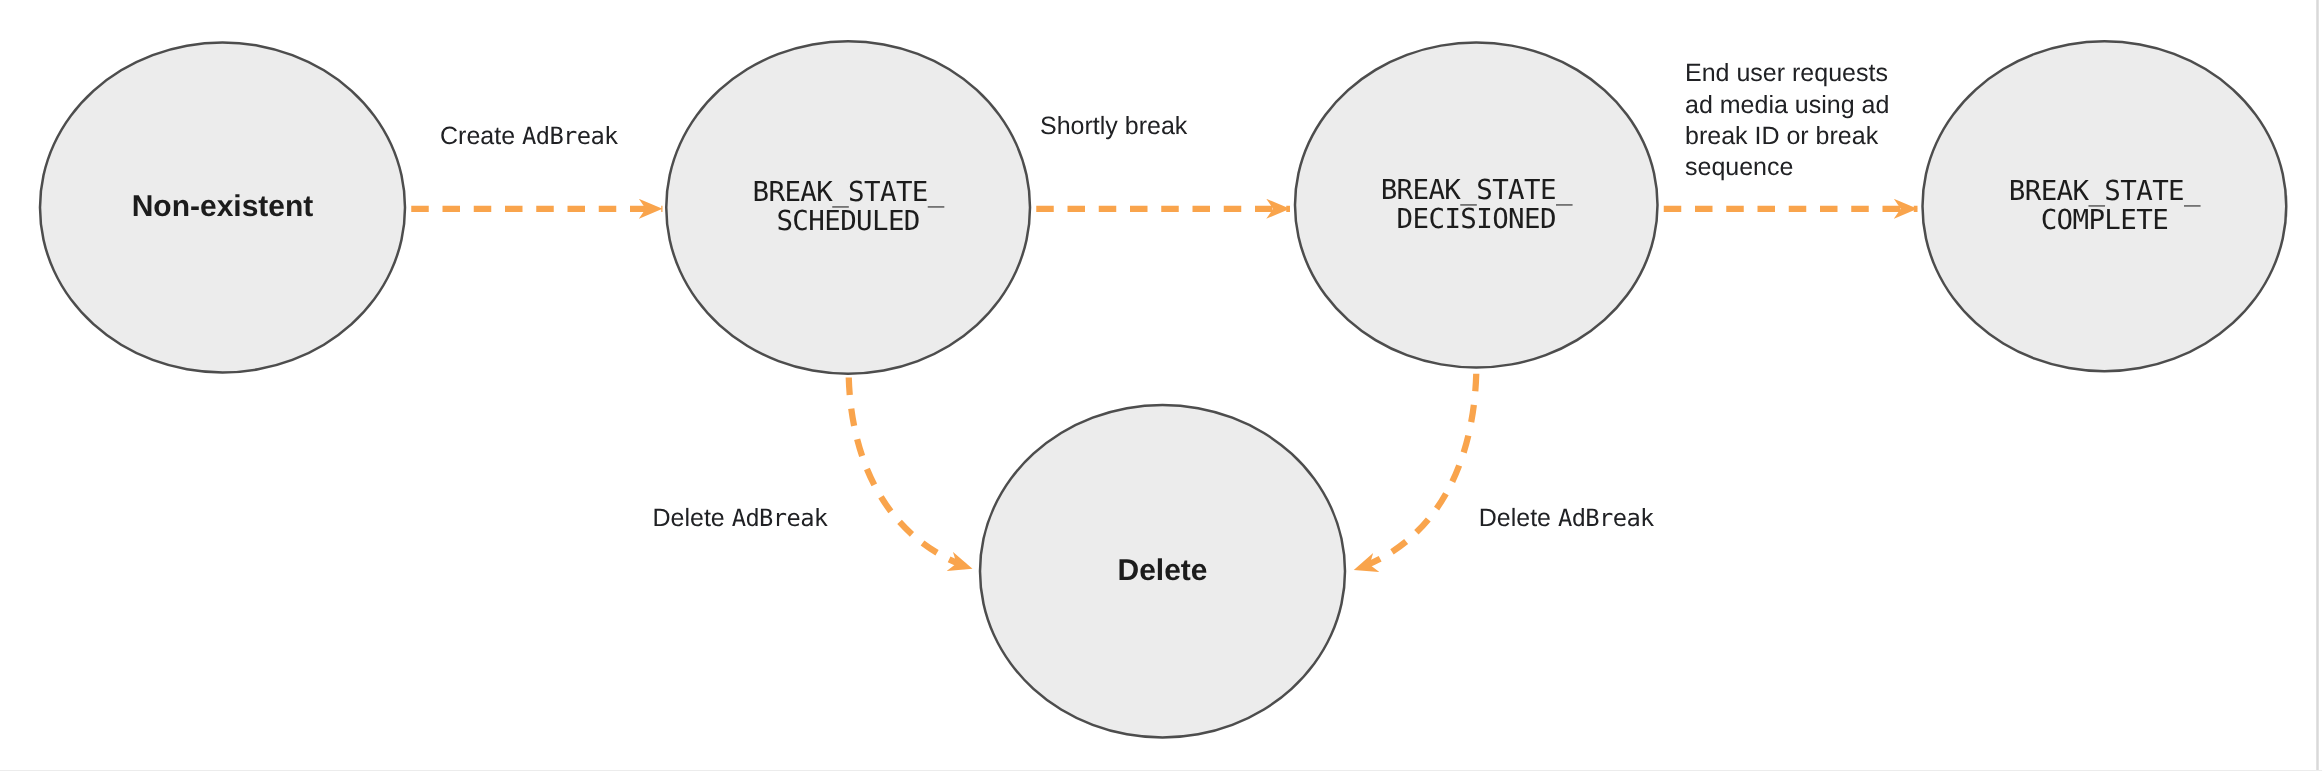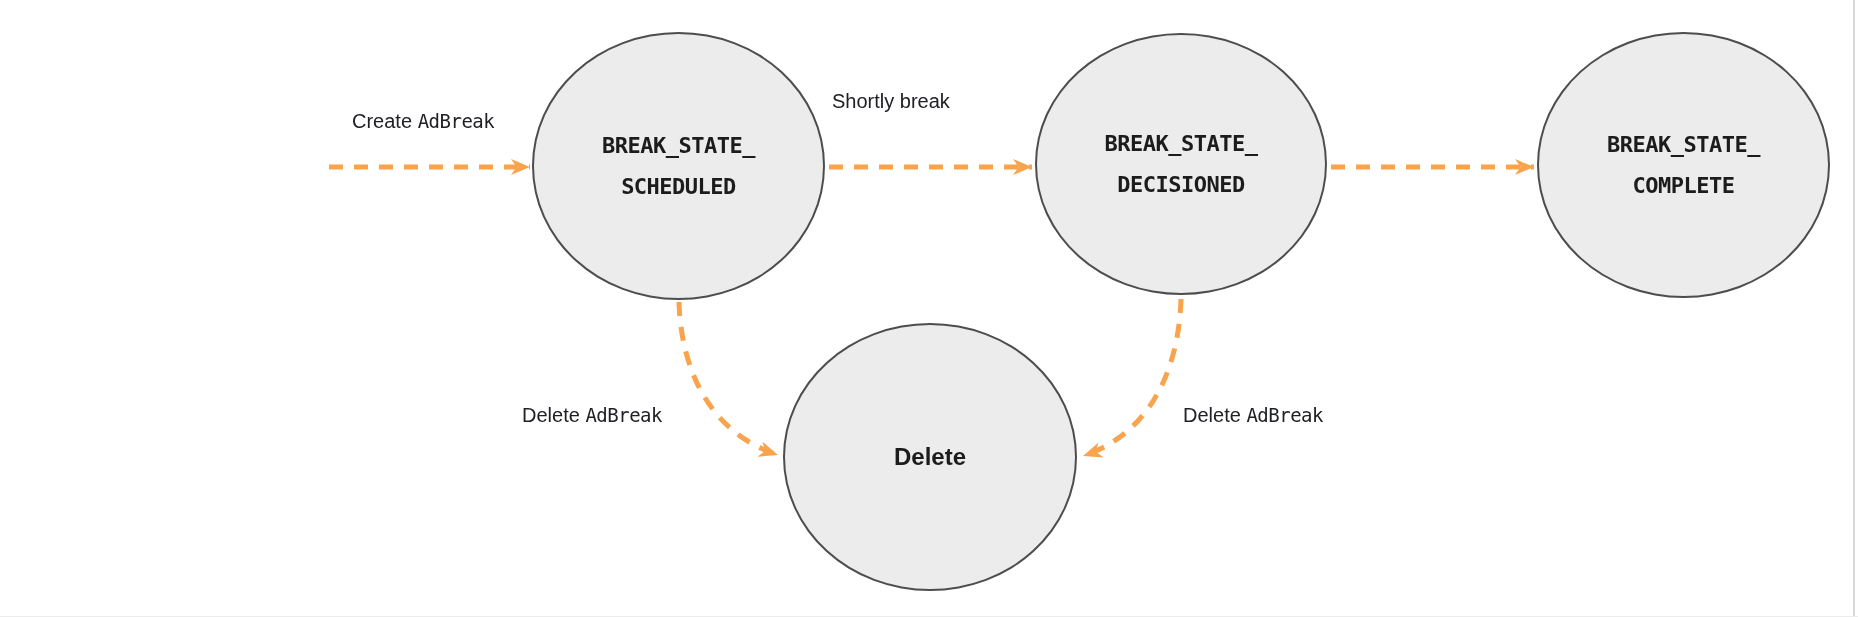--- a/index.html
+++ b/index.html
@@ -37,21 +37,21 @@
     text-align:center;
     color:var(--node-text);
   }
   .node .lbl{white-space:pre-line;}
   .node-sans .lbl{
     font-family:"Liberation Sans",sans-serif;
     font-weight:bold;font-size:24px;line-height:28px;
   }
   .node-mono .lbl{
     font-family:"DejaVu Sans Mono",monospace;
-    font-weight:bold;font-size:22px;line-height:41px;
+    font-weight:normal;font-size:22px;line-height:23px;
     letter-spacing:-0.5px;
   }
   .edge-label{
     position:absolute;
     color:var(--label-text);
     font-size:20px;line-height:26px;
     white-space:nowrap;
   }
   .edge-label .t{margin-right:0.28em;}
   .edge-label .c{
@@ -68,21 +68,21 @@
     position:absolute;left:0;bottom:0;width:100%;height:1px;
     background:#ECECEC;
   }
   
   .n-nonexistent {left:31px;  top:33px;  width:294px;height:266px;}
   .n-scheduled   {left:532px; top:32px;  width:293px;height:268px;}
   .n-decisioned  {left:1035px;top:33px;  width:292px;height:262px;}
   .n-complete    {left:1537px;top:32px;  width:293px;height:266px;}
   .n-deleted     {left:783px; top:323px; width:294px;height:268px;}
   
-  .l-create {left:352px; top:108px;}
+  .l-create {left:352px; top:96px;}
   .l-shortly{left:832px; top:88px;}
   .l-enduser{left:1348px;top:47px;}
   .l-delete-left {left:522px; top:402px;}
   .l-delete-right{left:1183px;top:402px;}
 </style>
 </head>
 <body>
 
 <div class="stage">
 
@@ -92,20 +92,23 @@
         <path d="M0,0 L19,8 L0,16 L5.5,8 Z"></path>
       </marker>
     </defs>
     <path class="edge" d="M 329 167 H 530" marker-end="url(#ah)"></path>
     <path class="edge" d="M 829 167 H 1032" marker-end="url(#ah)"></path>
     <path class="edge" d="M 1331 167 H 1534" marker-end="url(#ah)"></path>
     <path class="edge" d="M 679 302 C 681 370 710 433 778 455" marker-end="url(#ah)"></path>
     <path class="edge" d="M 1181 299 C 1179 367 1152 433 1083 456" marker-end="url(#ah)"></path>
   </svg>
 
+  <div class="node node-sans n-nonexistent">
+    <span class="lbl">Non-existent</span>
+  </div>
 
   <div class="node node-mono n-scheduled">
     <span class="lbl">BREAK_STATE_
 SCHEDULED</span>
   </div>
 
   <div class="node node-mono n-decisioned">
     <span class="lbl">BREAK_STATE_
 DECISIONED</span>
   </div>
@@ -120,20 +123,26 @@
   </div>
 
   <div class="edge-label l-create">
     <span class="t">Create</span><span class="c">AdBreak</span>
   </div>
 
   <div class="edge-label l-shortly">
     <span class="line">Shortly break</span>
   </div>
 
+  <div class="edge-label wrap l-enduser">
+    <span class="line">End user requests</span>
+    <span class="line">ad media using ad</span>
+    <span class="line">break ID or break</span>
+    <span class="line">sequence</span>
+  </div>
 
   <div class="edge-label l-delete-left">
     <span class="t">Delete</span><span class="c">AdBreak</span>
   </div>
 
   <div class="edge-label l-delete-right">
     <span class="t">Delete</span><span class="c">AdBreak</span>
   </div>
 
   <div class="page-right-line"></div>

